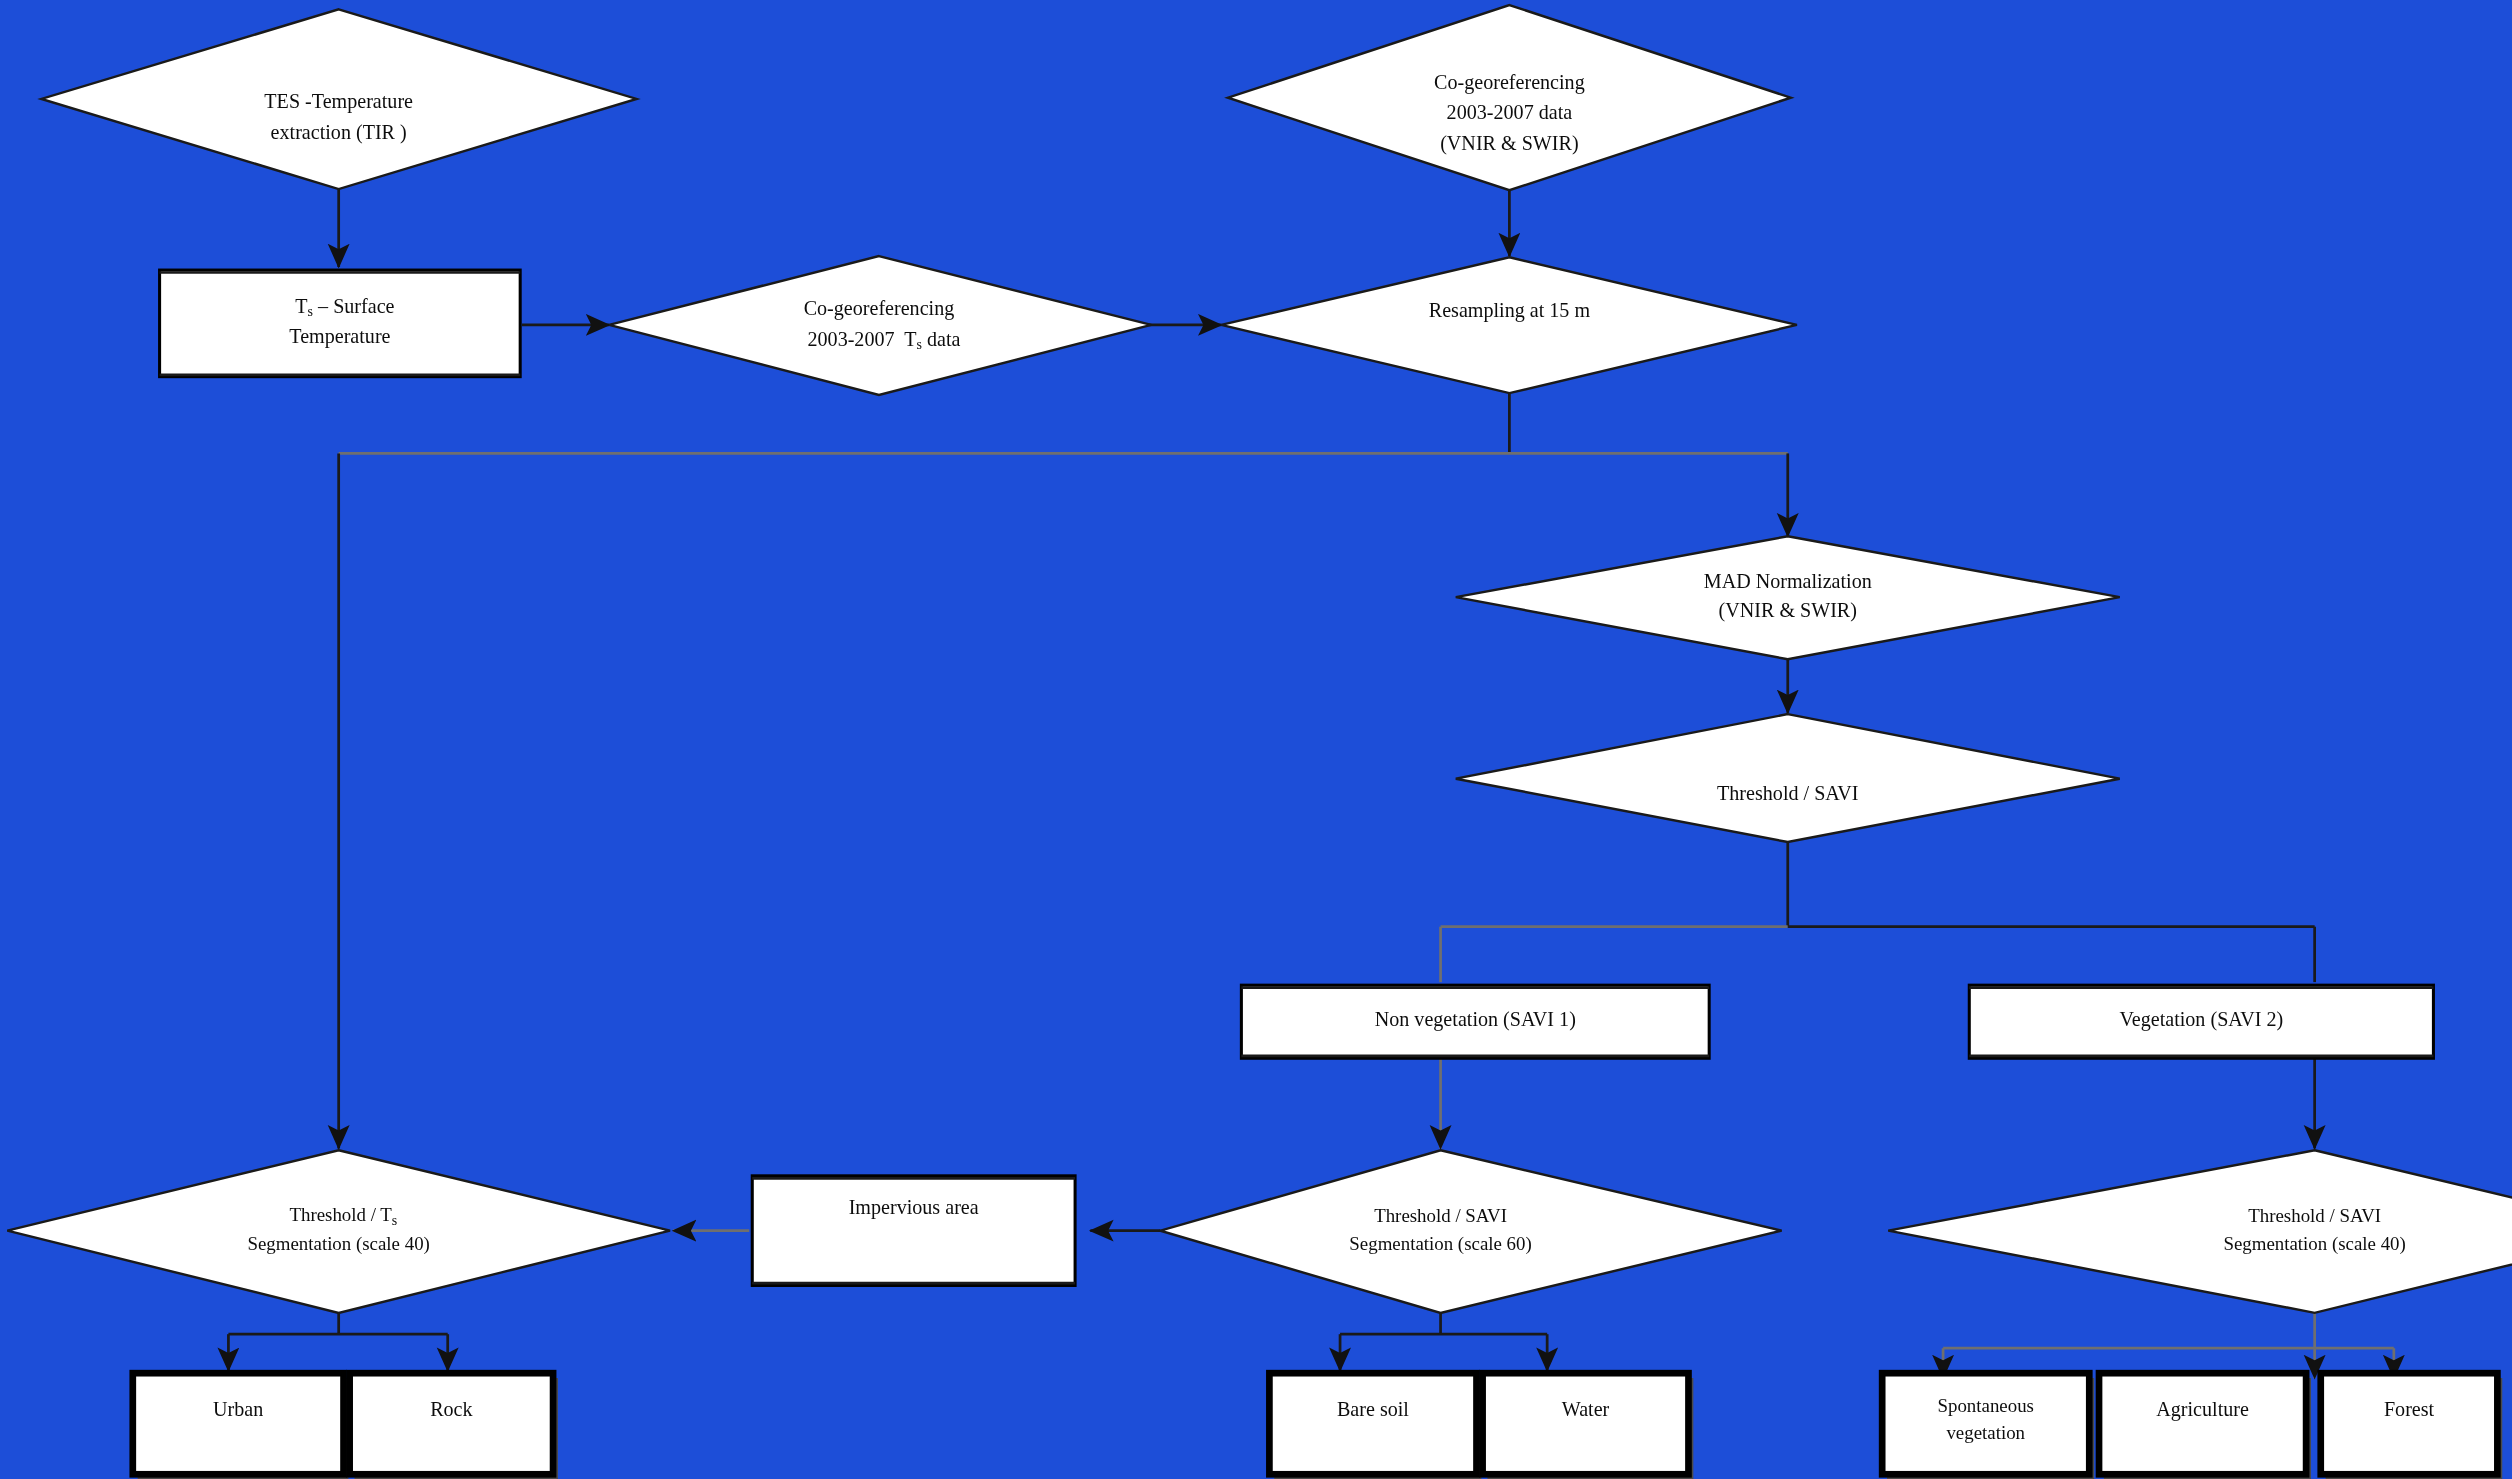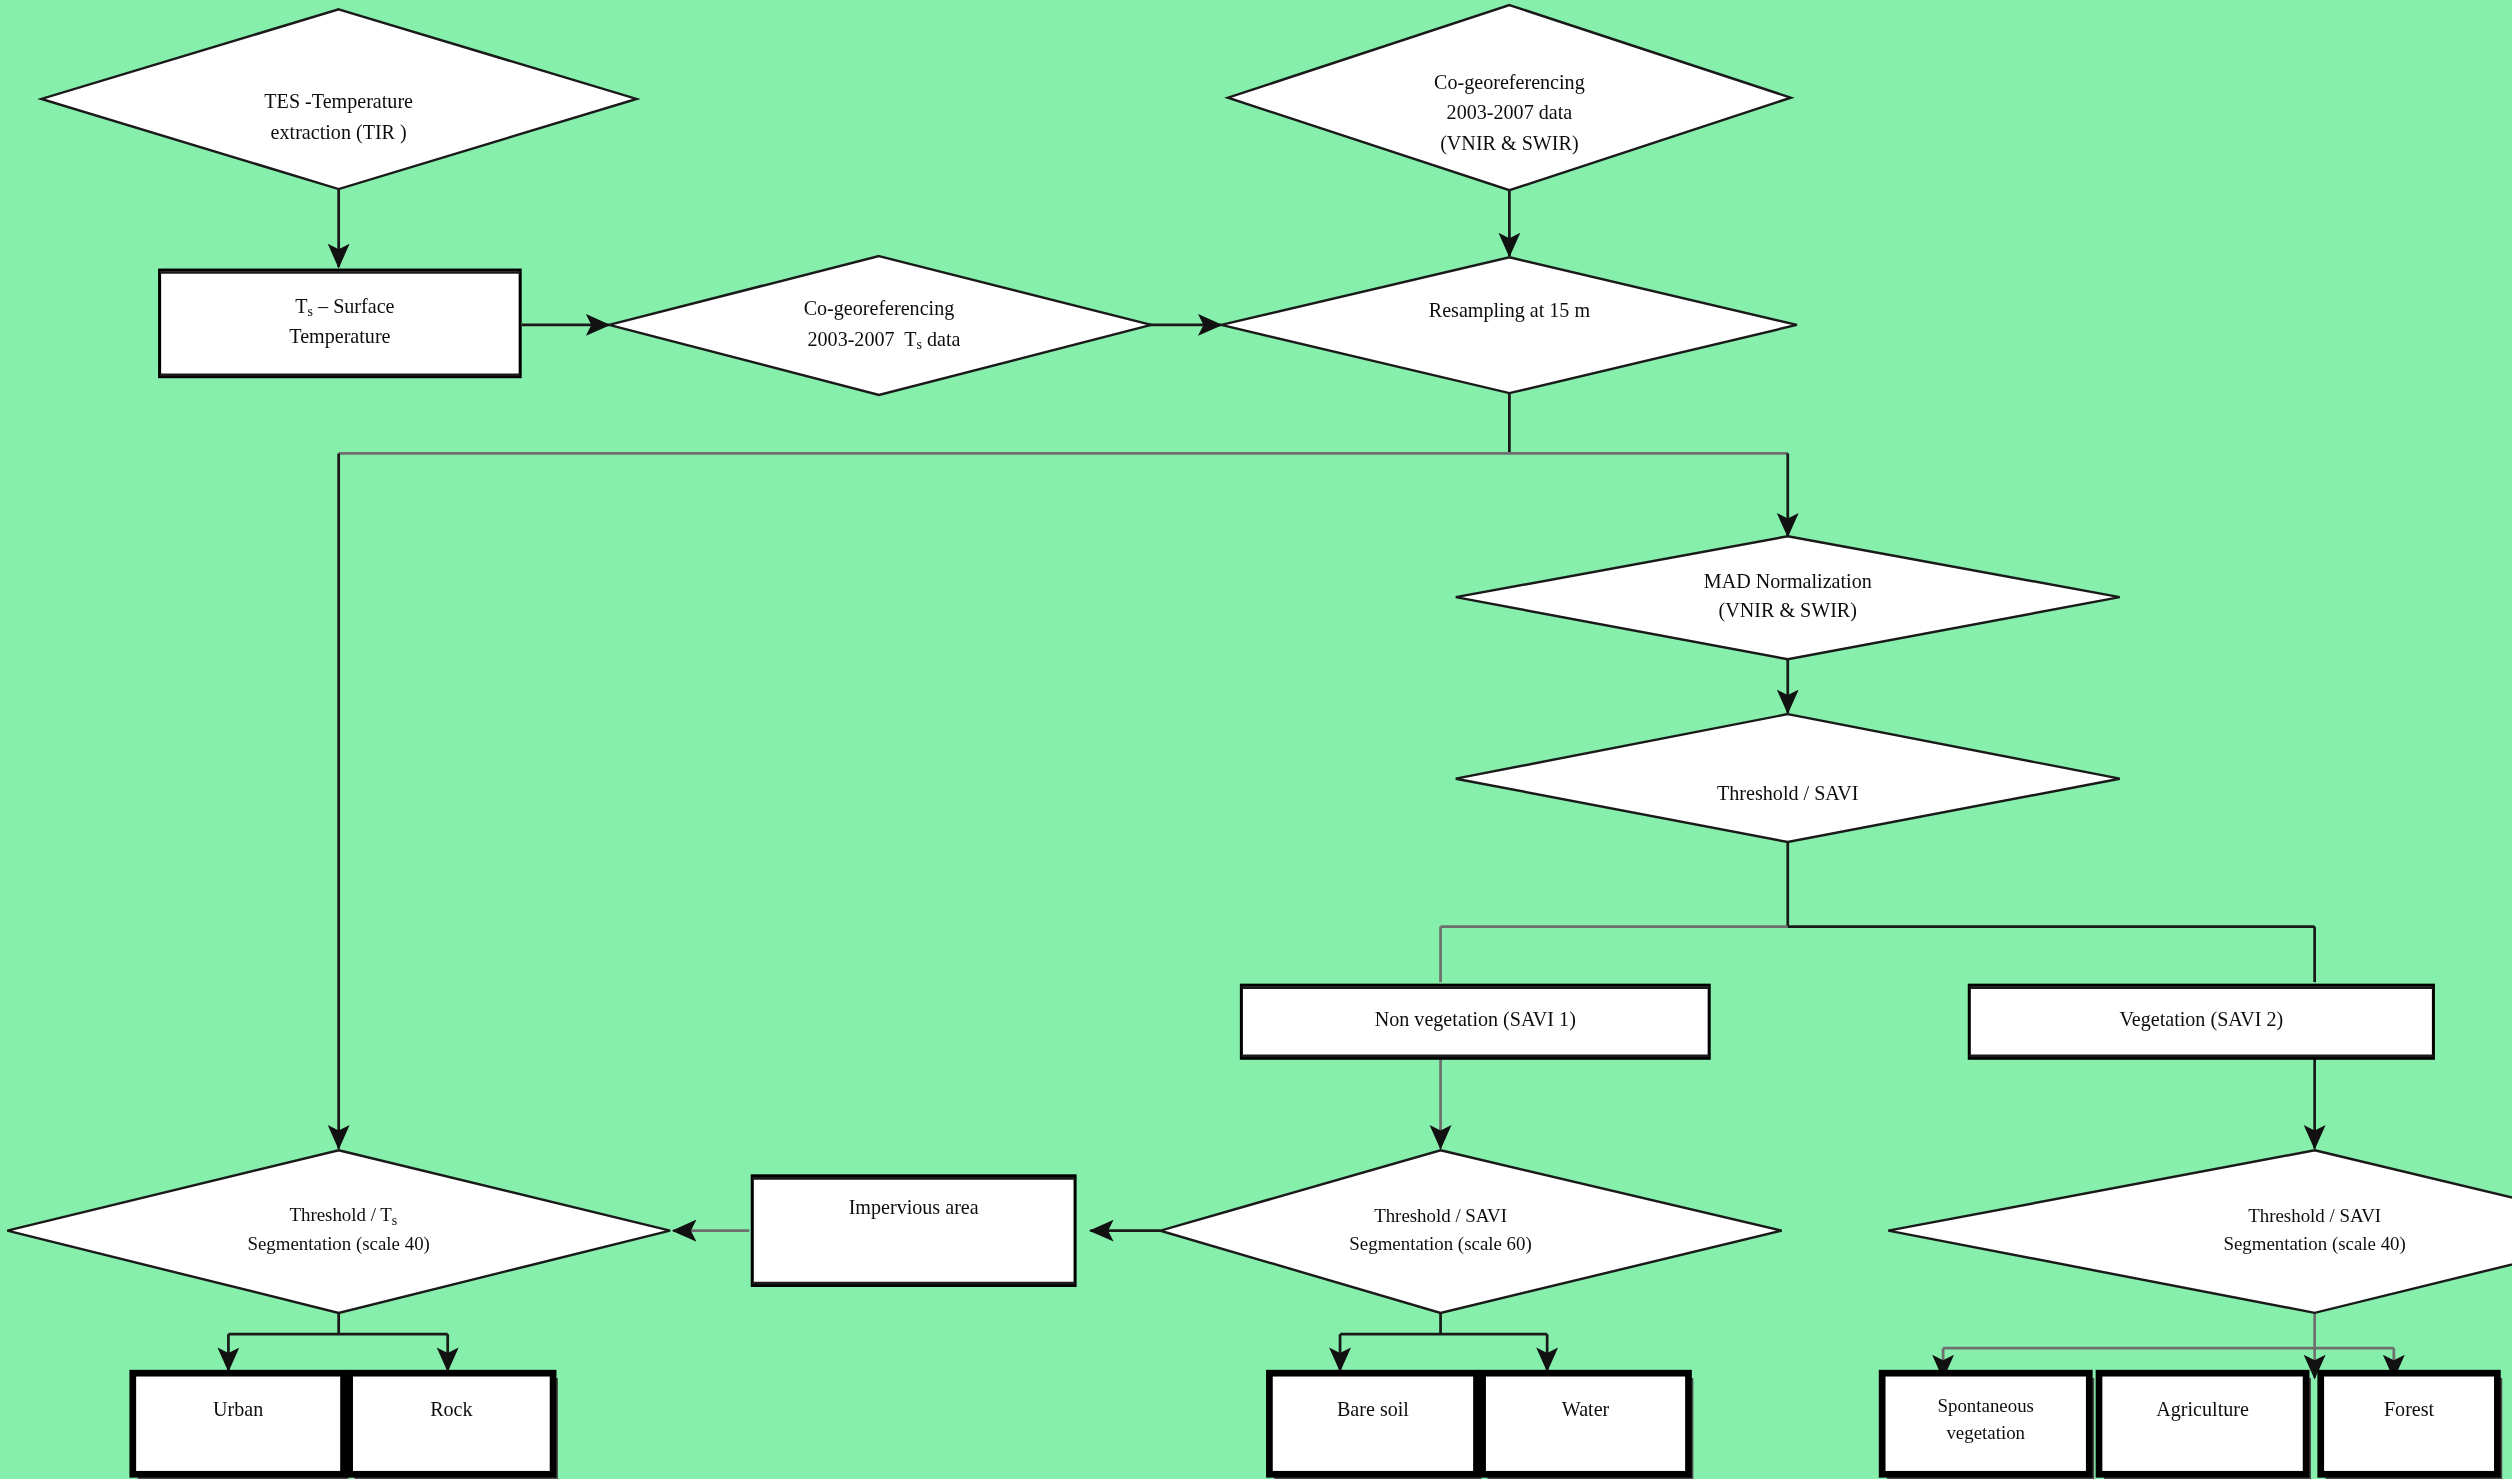--- a/index.html
+++ b/index.html
@@ -7,21 +7,21 @@
     padding: 0;
     background: #ffffff;
   }
   body {
     font-family: "Liberation Serif", serif;
   }
   #diagram-root {
     position: relative;
     width: 2512px;
     height: 1480px;
-    background: #86efac;
+    background: #1d4ed8;
     overflow: hidden;
   }
   svg.flow {
     position: absolute;
     top: 0;
     left: 0;
     width: 2512px;
     height: 1480px;
   }
   .diamond-shape {

